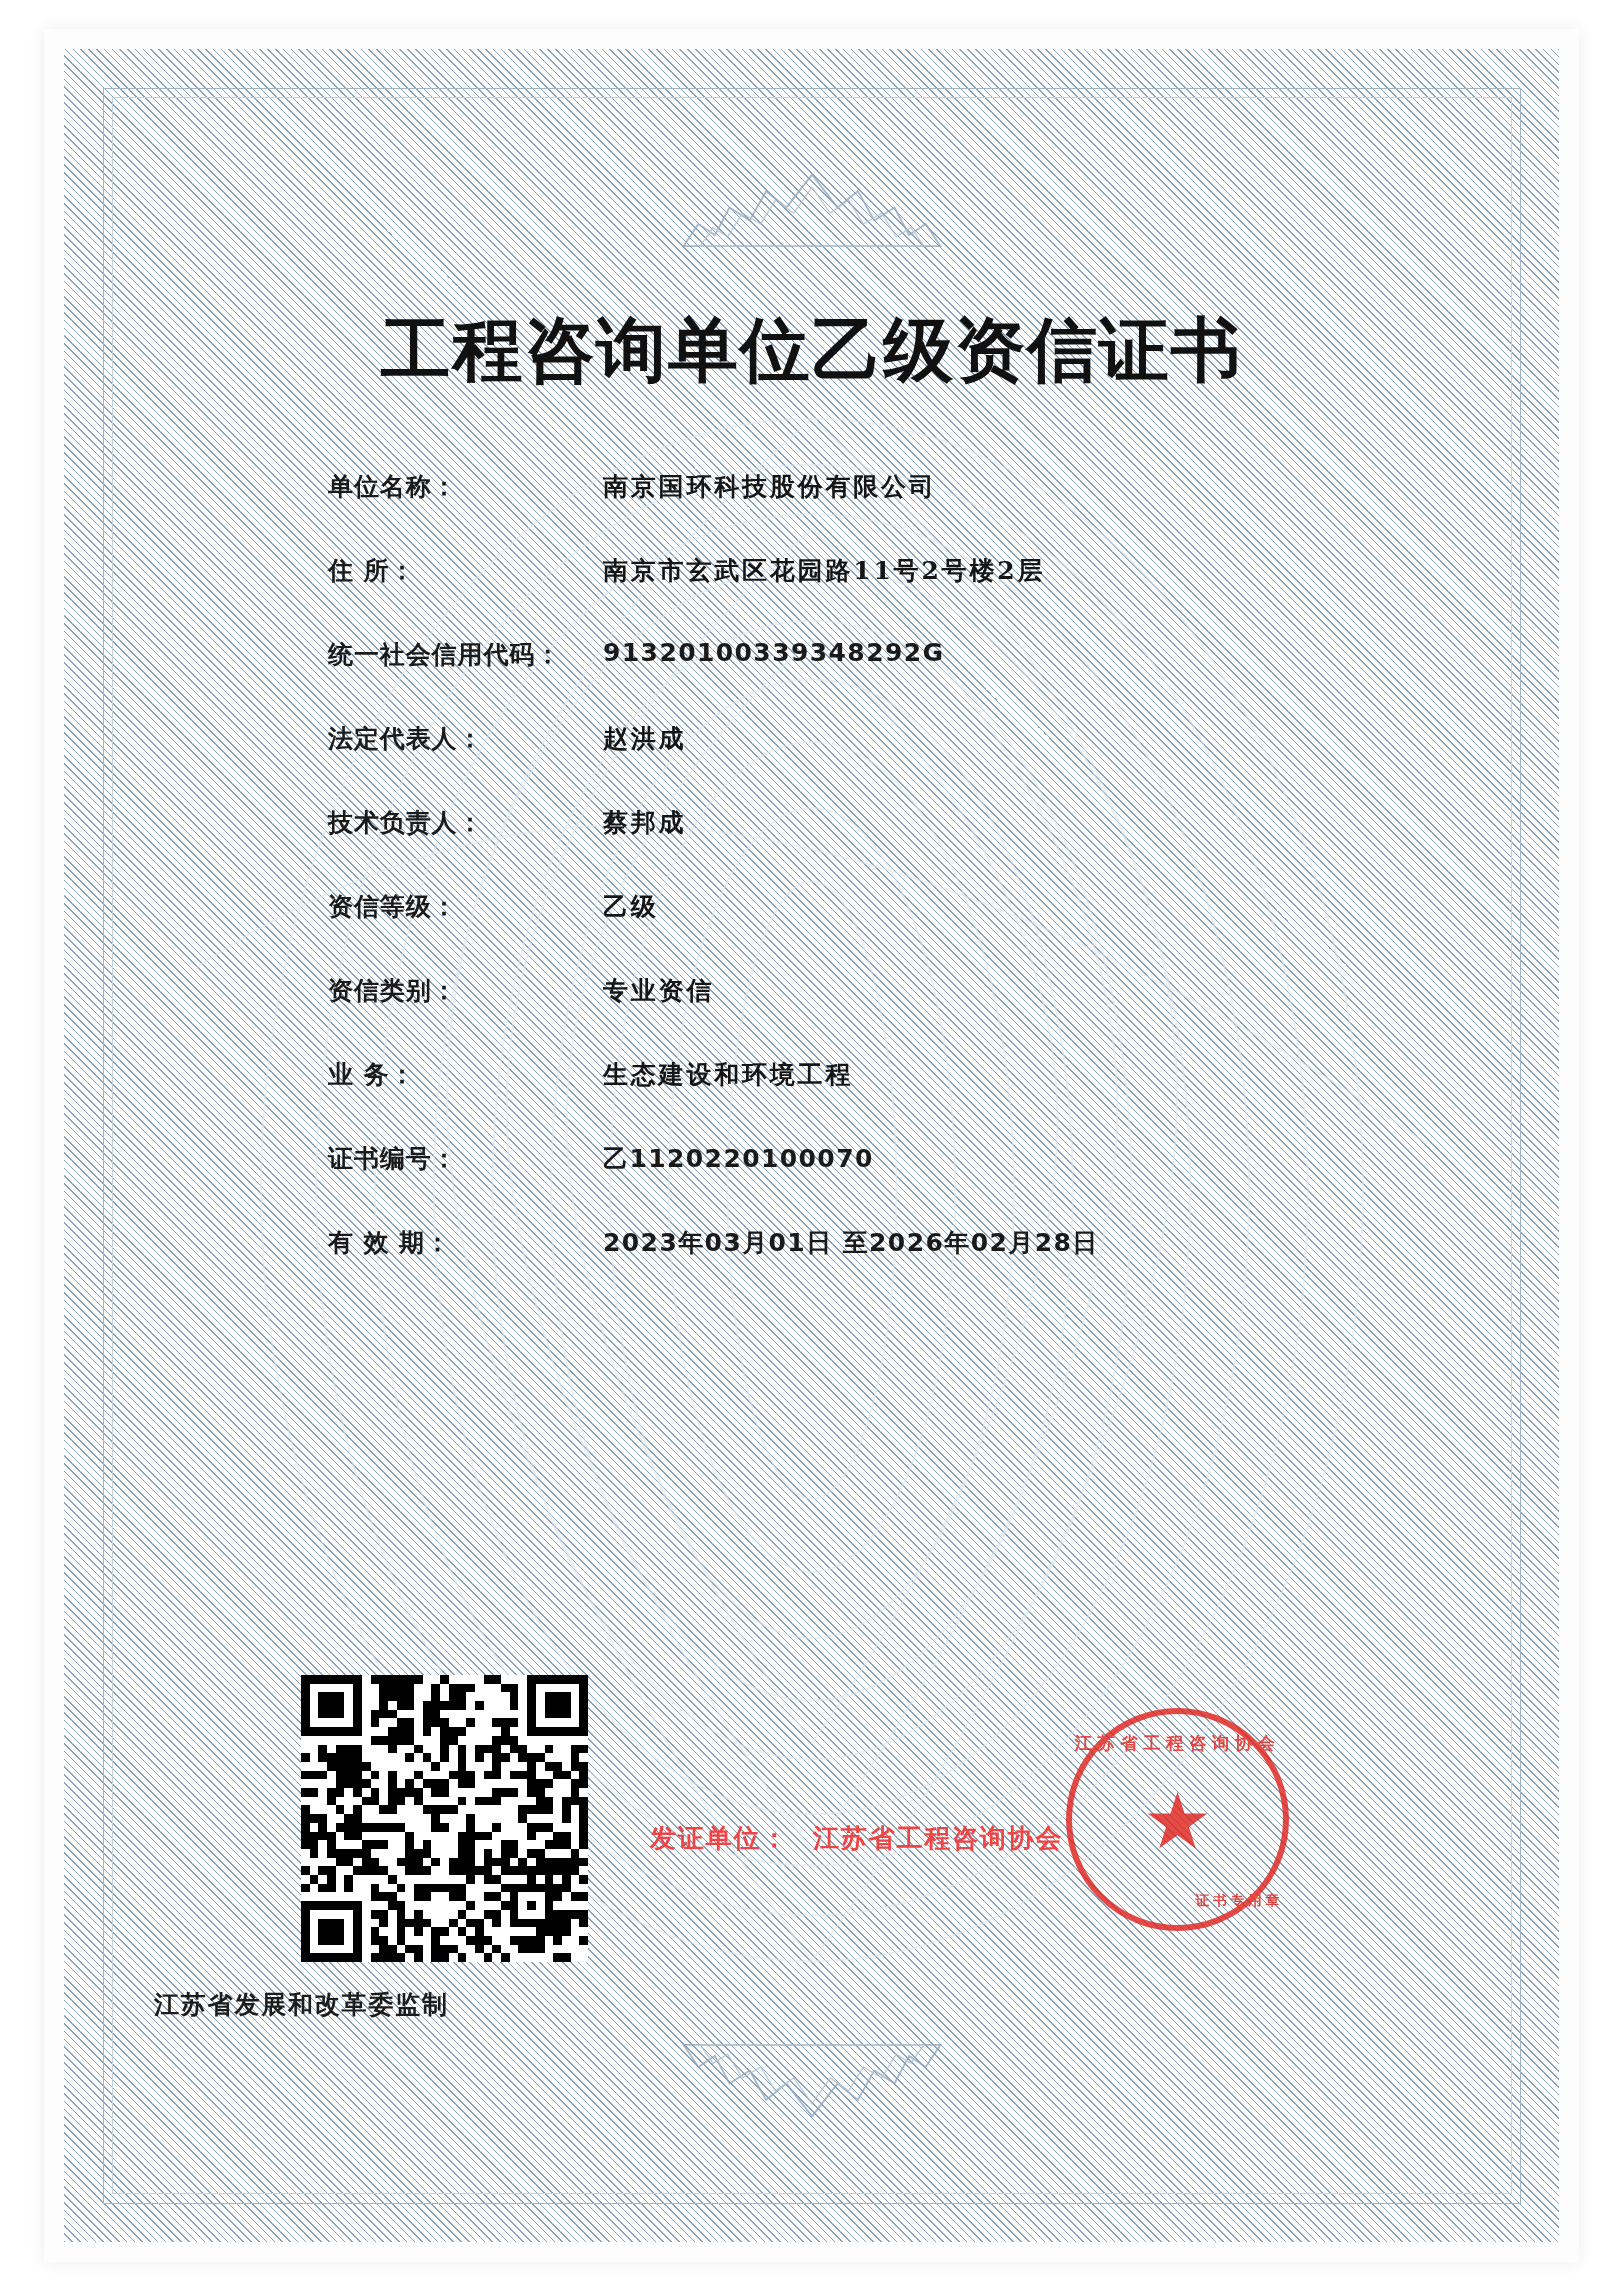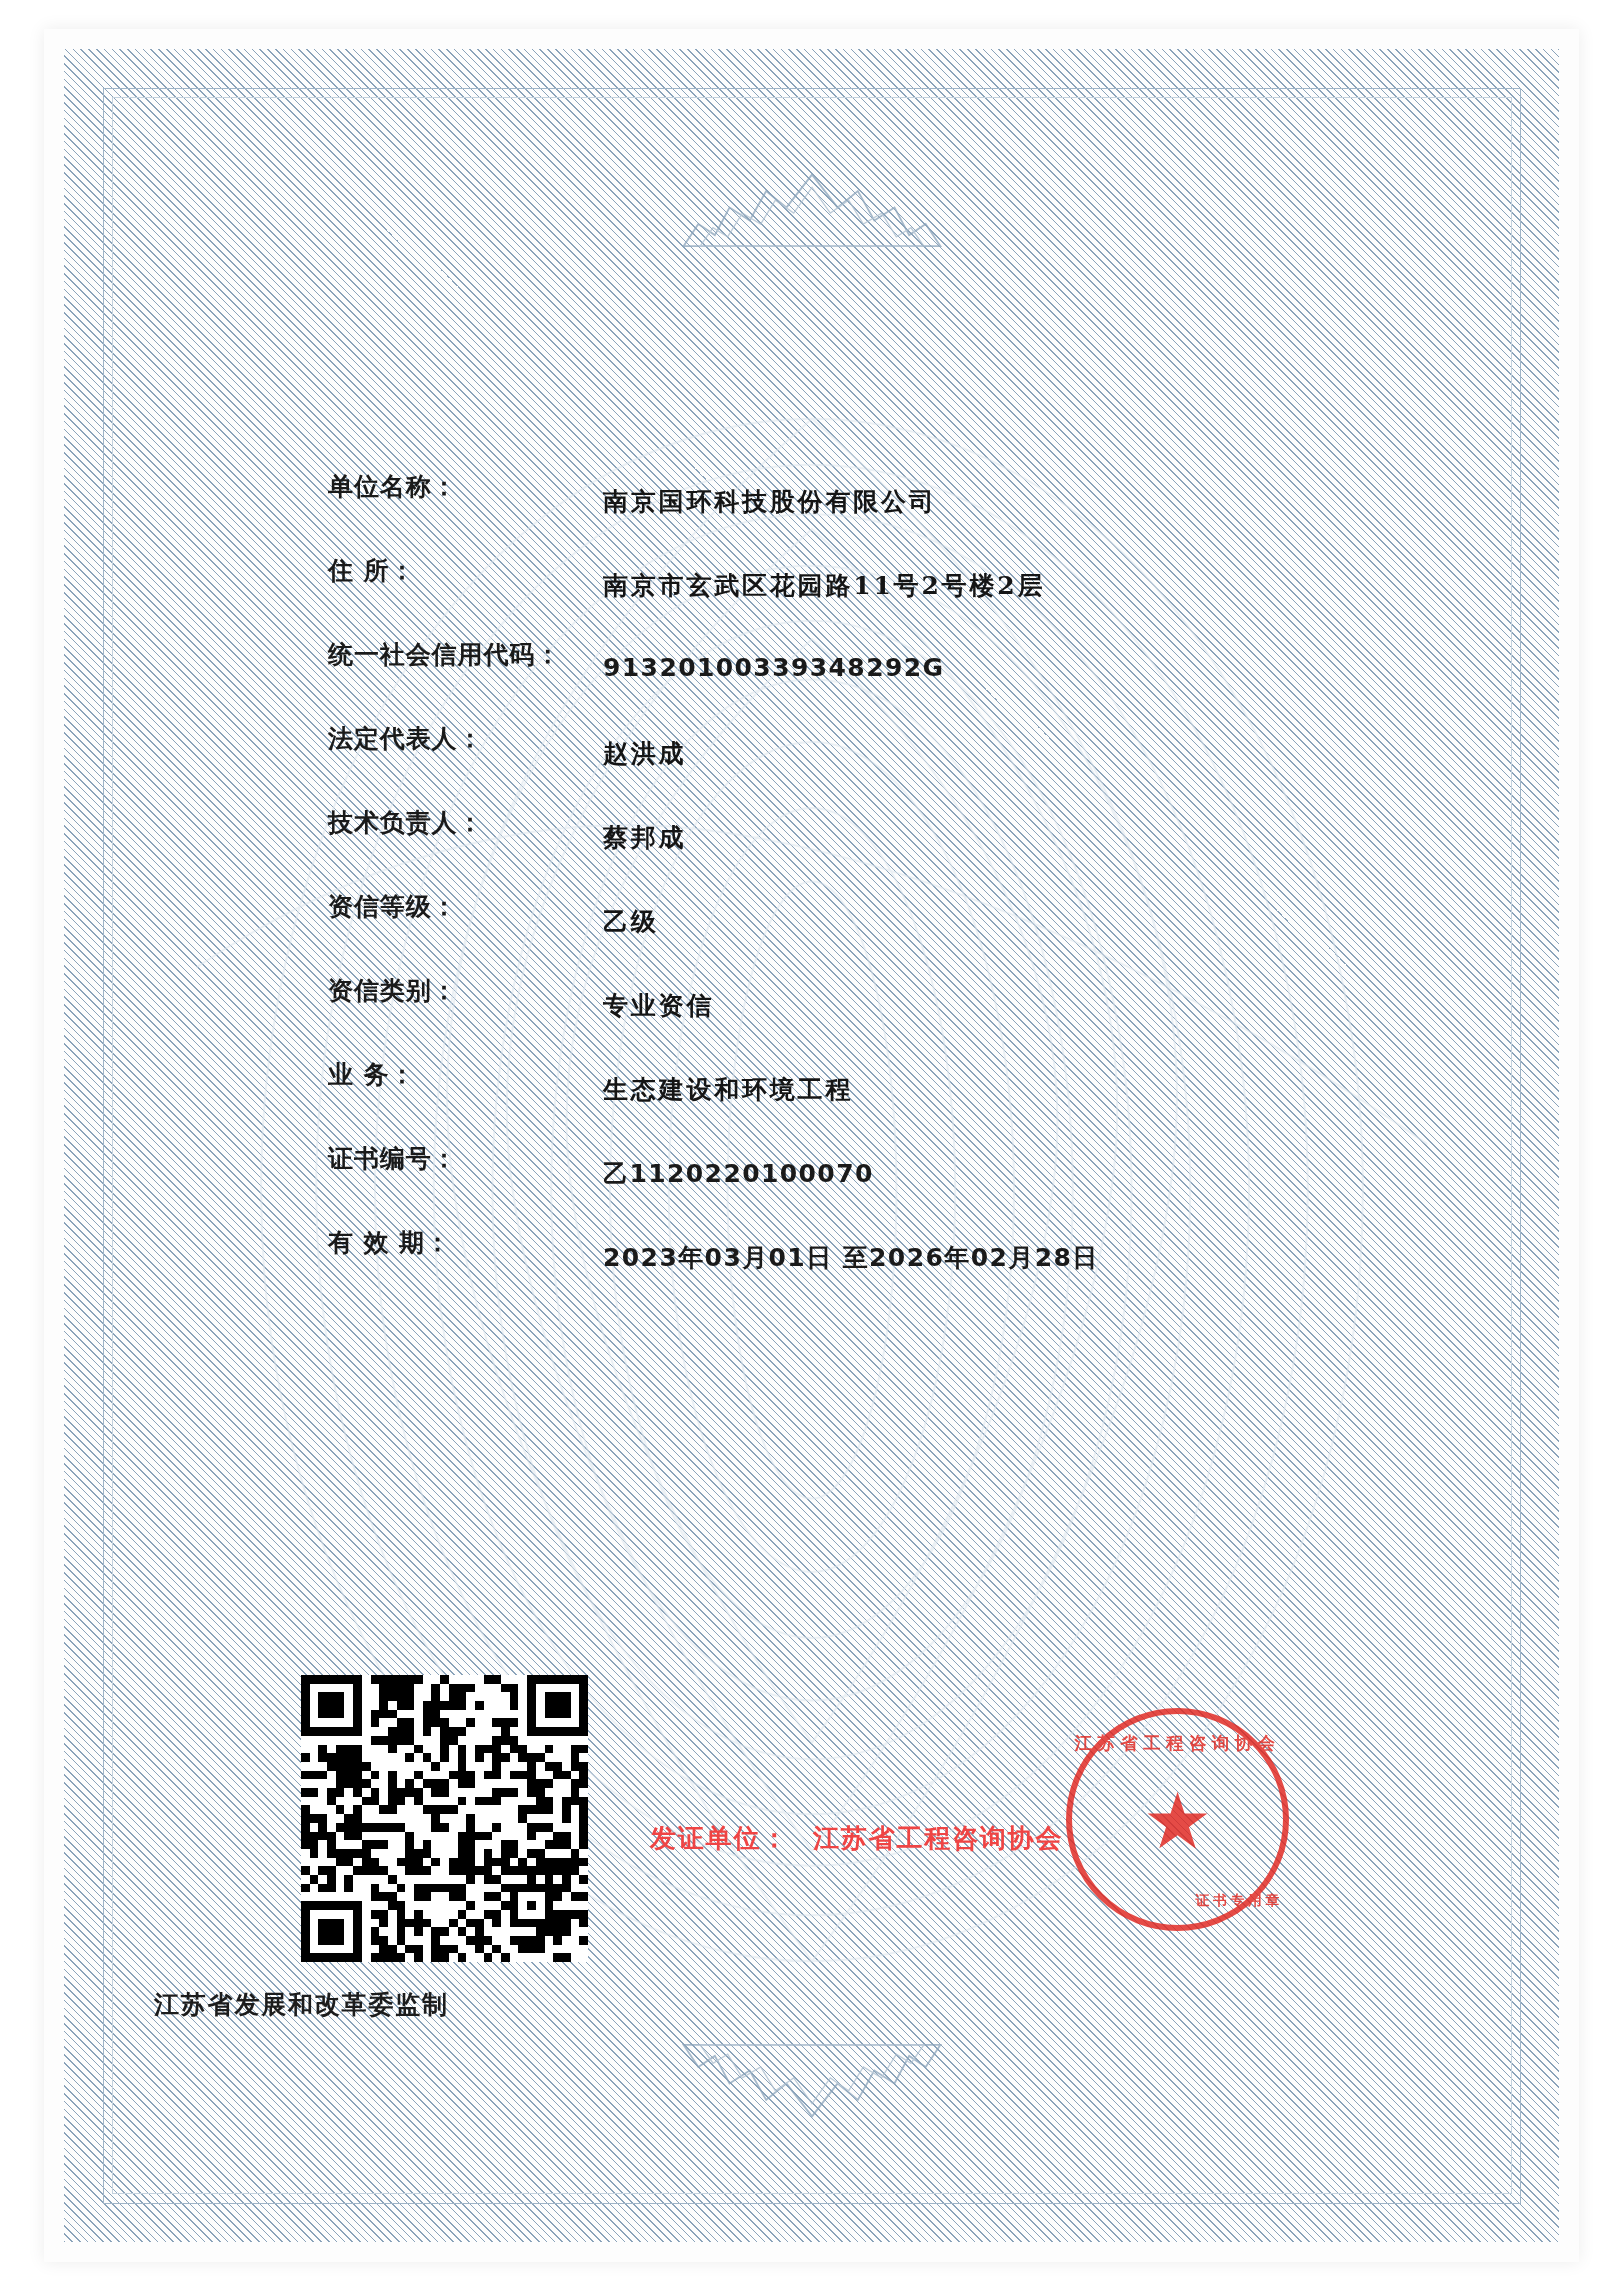--- a/index.html
+++ b/index.html
@@ -127,21 +127,20 @@
     width: 275px;
     flex: 0 0 275px;
     letter-spacing: 0.9px;
   }
   .field-value {
     font-family: "DejaVu Sans", sans-serif;
     font-size: 25px;
     font-weight: bold;
     color: #1a1a1a;
     letter-spacing: 1.4px;
-    margin-top: 15px;
   }
   .field-value.handwritten {
     font-family: "DejaVu Serif", serif;
     font-weight: bold;
     letter-spacing: 2.8px;
     color: #151515;
   }
 
   
   .qr {
@@ -248,20 +247,21 @@
         <ellipse cx="335" cy="455" rx="46" ry="168"></ellipse>
         <path d="M335 35 C180 170 120 320 140 455 C160 600 250 760 335 875 C420 760 510 600 530 455 C550 320 490 170 335 35 Z"></path>
         <path d="M335 95 C205 210 155 340 172 455 C190 585 265 720 335 815 C405 720 480 585 498 455 C515 340 465 210 335 95 Z"></path>
         <path d="M335 155 C232 248 190 356 204 455 C218 565 280 680 335 756 C390 680 452 565 466 455 C480 356 438 248 335 155 Z"></path>
         <path d="M35 455 C170 300 320 240 455 260 C600 280 760 370 875 455" transform="translate(-170,0)"></path>
       </g>
     </svg>
 
     <div class="content">
 
+      <div class="title">工程咨询单位乙级资信证书</div>
 
       <div class="fields">
 
         <div class="field-row">
           <div class="field-label">单位名称：</div>
           <div class="field-value handwritten">南京国环科技股份有限公司</div>
         </div>
 
         <div class="field-row">
           <div class="field-label">住    所：</div>

